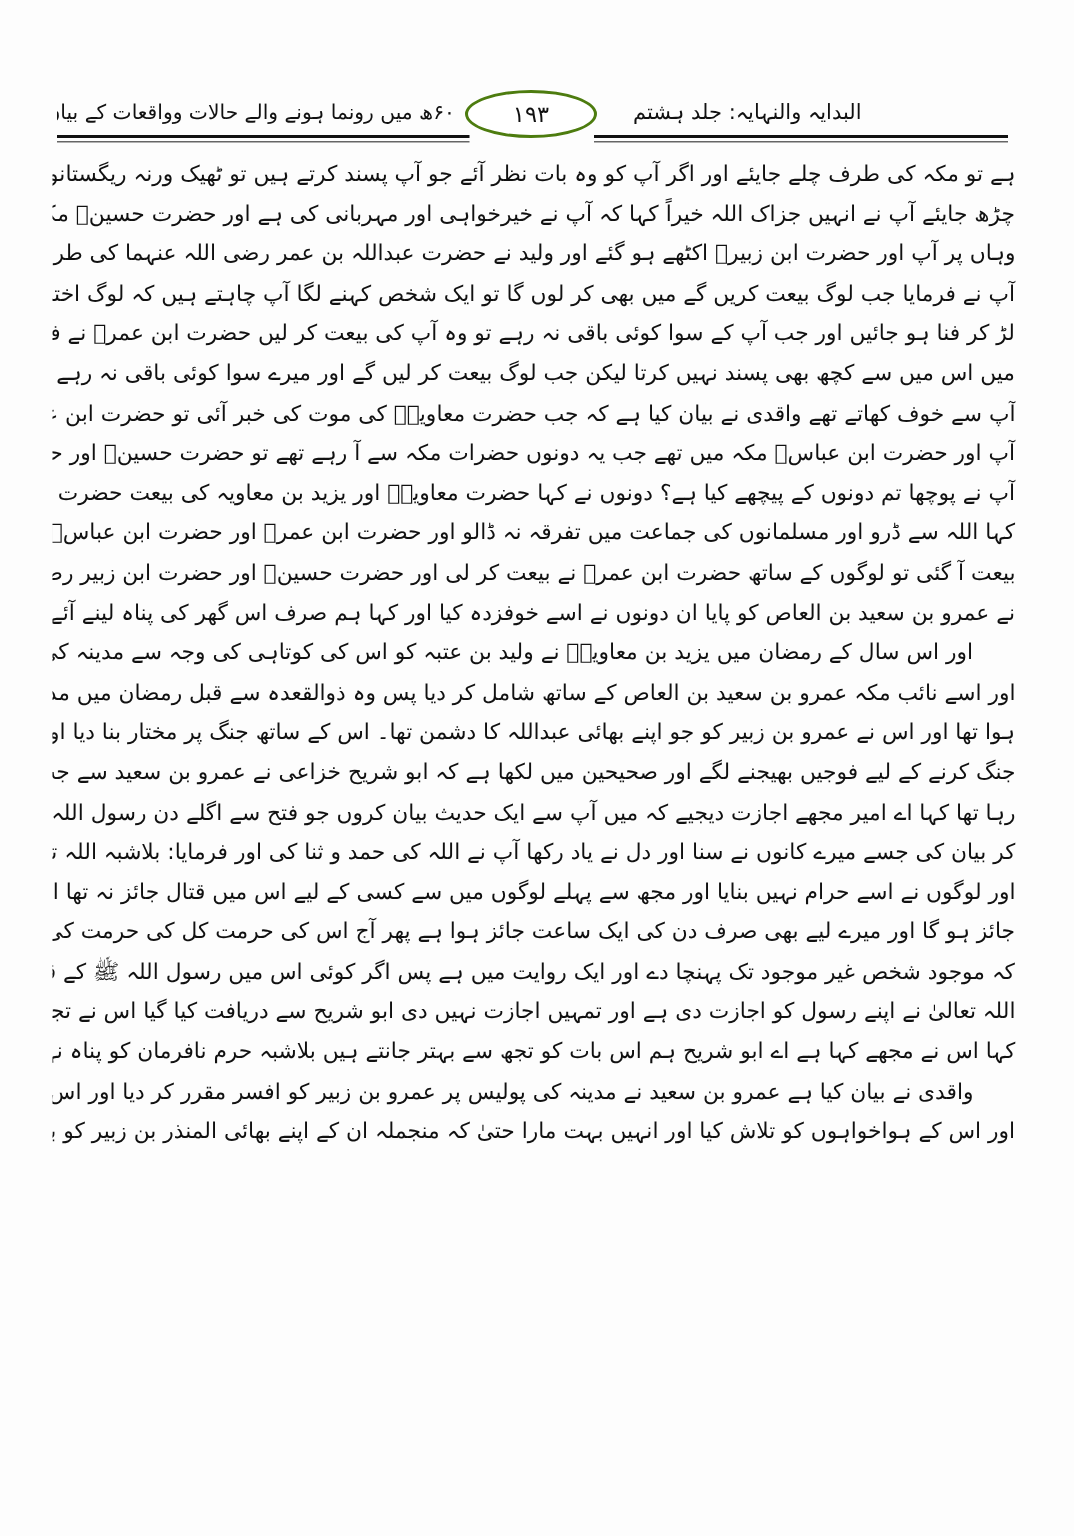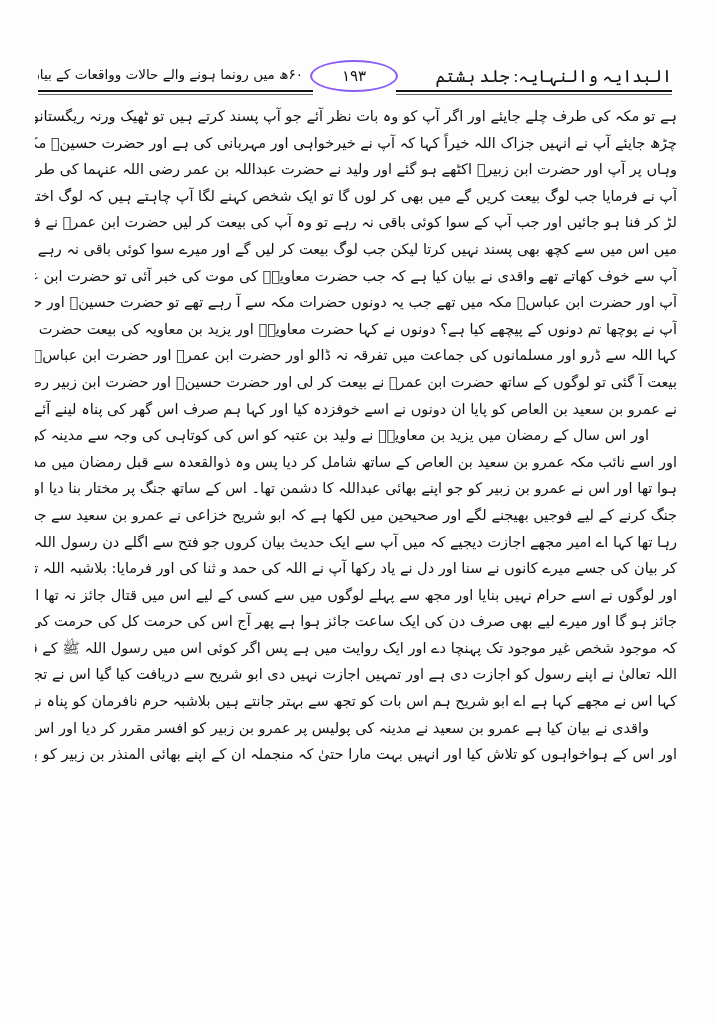--- a/index.html
+++ b/index.html
@@ -18,26 +18,26 @@
   .header {
     position: absolute; left: 38px; top: 60px; width: 634px; height: 36px;
   }
   .header-left {
     position: absolute; left: 0; top: 6px; width: 265px;
     direction: rtl; text-align: right;
     font-size: 13.5px; white-space: nowrap; overflow: hidden;
   }
   .header-right {
     position: absolute; right: 0; top: 6px; width: 250px;
-    direction: rtl; text-align: right;
-    font-size: 17px; white-space: nowrap; overflow: hidden; font-family: Liberation Serif, serif;
+    direction: rtl; text-align: left;
+    font-size: 14px; white-space: nowrap; overflow: hidden;
   }
   .page-number-oval {
     position: absolute; left: 272px; top: 0; width: 88px; height: 32px;
-    border: 2px solid #8b5cf6; border-radius: 50%;
+    border: 2px solid #4d7c0f; border-radius: 50%;
     box-sizing: border-box;
     display: flex; align-items: center; justify-content: center;
     font-size: 15px; background: #fff;
   }
   .rule-left, .rule-right {
     position: absolute; top: 30px; height: 0;
     border-top: 2.5px solid #111;
   }
   .rule-left::after, .rule-right::after {
     content: ""; position: absolute; left: 0; right: 0; top: 2px;

